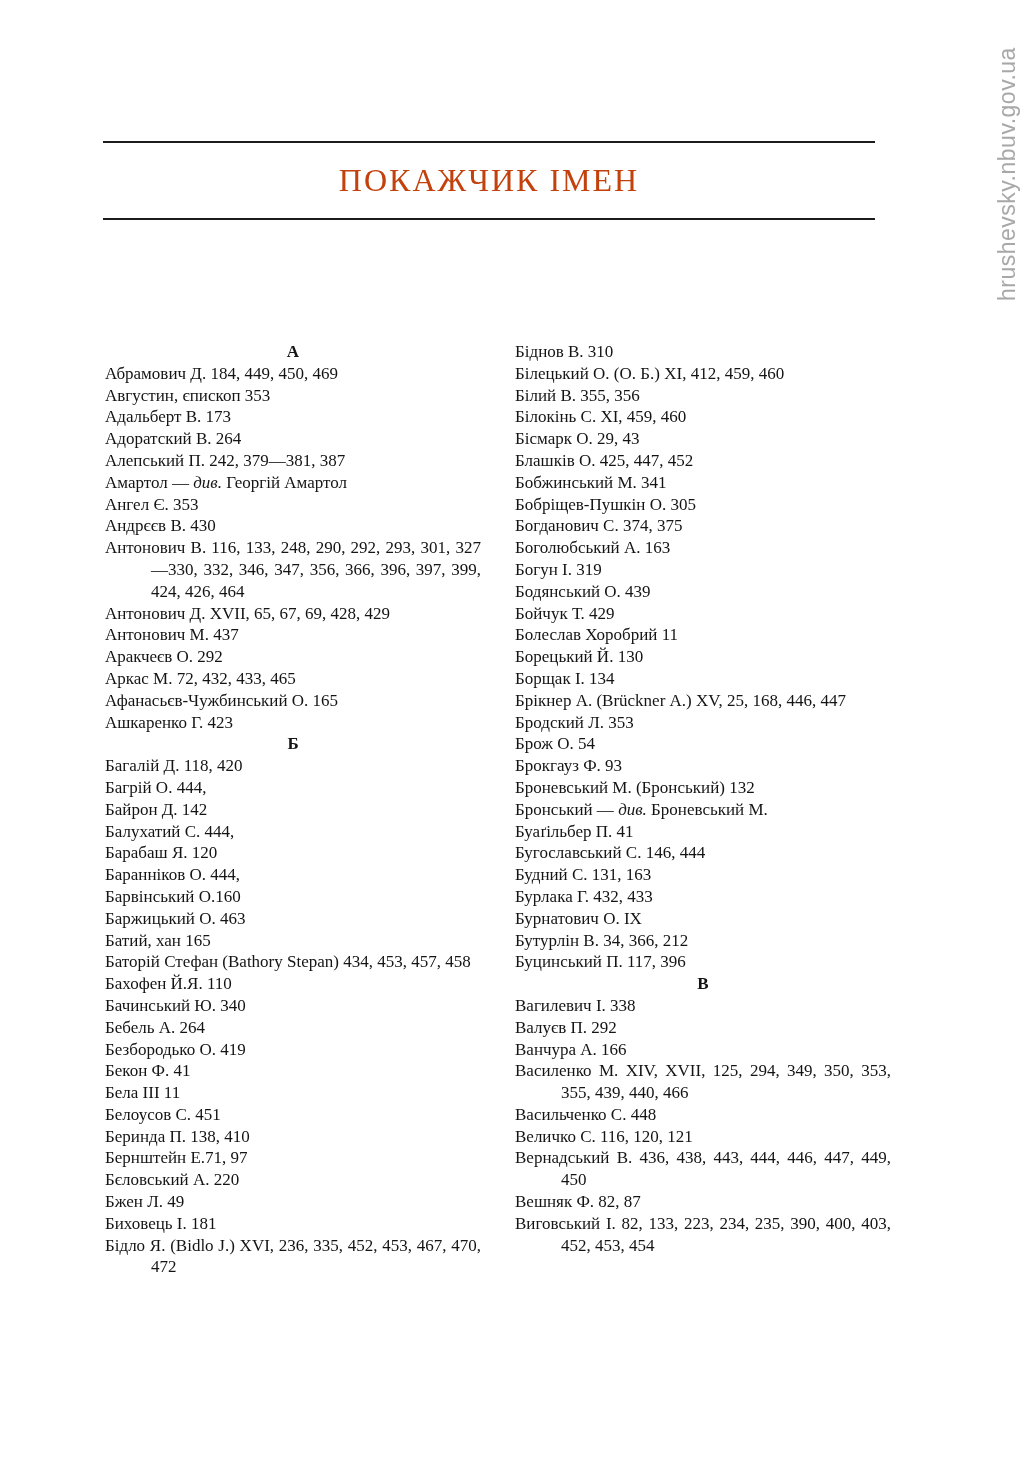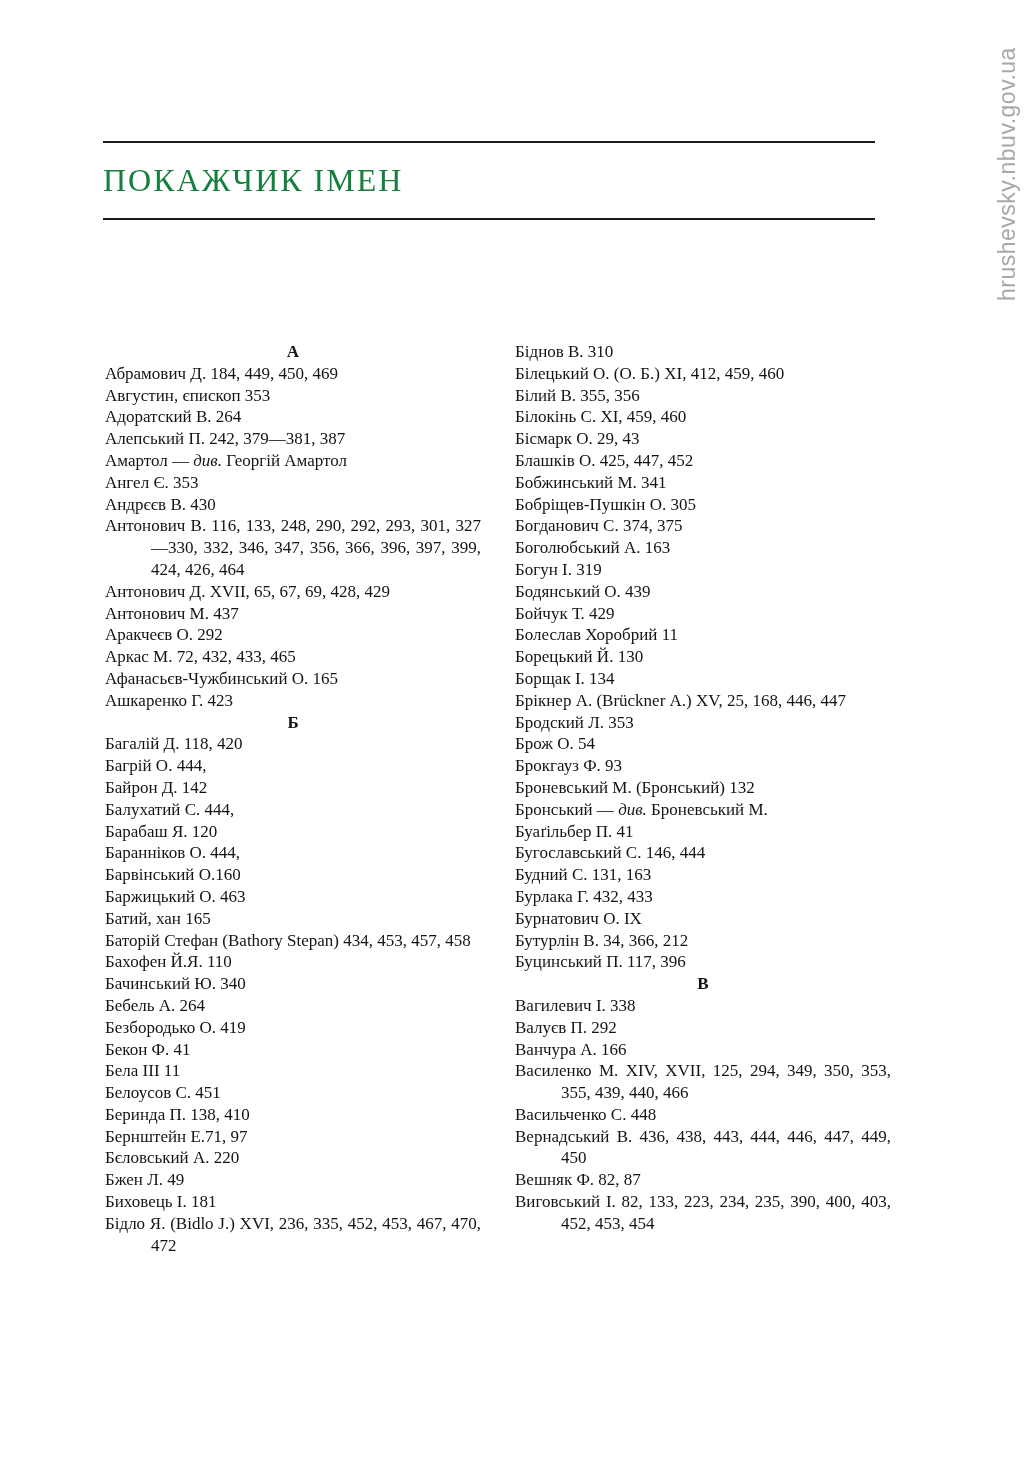--- a/index.html
+++ b/index.html
@@ -22,26 +22,26 @@
     letter-spacing: 0.5px;
     color: #a8a8a8;
   }
   .titlebox {
     position: absolute;
     left: 103px; top: 141px;
     width: 772px;
   }
   .rule { height: 0; border-top: 2px solid #1c1c1c; }
   .page-title {
-    text-align: left;
+    text-align: center;
     font-size: 32px;
     letter-spacing: 2px;
     padding: 17px 0 18px 0;
     line-height: 40px;
-    color: #15803d;
+    color: #c2410c;
   }
   .columns {
     position: absolute;
     left: 105px; top: 341px;
     width: 786px;
     display: flex;
     gap: 34px;
     font-size: 17px;
     line-height: 21.8px;
   }
@@ -66,20 +66,21 @@
   <div class="rule"></div>
   <div class="page-title">ПОКАЖЧИК ІМЕН</div>
   <div class="rule"></div>
 </div>
 
 <div class="columns">
   <div class="col" id="col-left">
       <div class="sect">А</div>
       <div class="entry">Абрамович Д. 184, 449, 450, 469</div>
       <div class="entry">Августин, єпископ 353</div>
+      <div class="entry">Адальберт В. 173</div>
       <div class="entry">Адоратский В. 264</div>
       <div class="entry">Алепський П. 242, 379—381, 387</div>
       <div class="entry">Амартол — <i>див.</i> Георгій Амартол</div>
       <div class="entry">Ангел Є. 353</div>
       <div class="entry">Андрєєв В. 430</div>
       <div class="entry">Антонович В. 116, 133, 248, 290, 292, 293, 301, 327—330, 332, 346, 347, 356, 366, 396, 397, 399, 424, 426, 464</div>
       <div class="entry">Антонович Д. XVII, 65, 67, 69, 428, 429</div>
       <div class="entry">Антонович М. 437</div>
       <div class="entry">Аракчеєв О. 292</div>
       <div class="entry">Аркас М. 72, 432, 433, 465</div>
@@ -139,17 +140,18 @@
       <div class="entry">Бурлака Г. 432, 433</div>
       <div class="entry">Бурнатович О. IX</div>
       <div class="entry">Бутурлін В. 34, 366, 212</div>
       <div class="entry">Буцинський П. 117, 396</div>
       <div class="sect">В</div>
       <div class="entry">Вагилевич І. 338</div>
       <div class="entry">Валуєв П. 292</div>
       <div class="entry">Ванчура А. 166</div>
       <div class="entry">Василенко М. XIV, XVII, 125, 294, 349, 350, 353, 355, 439, 440, 466</div>
       <div class="entry">Васильченко С. 448</div>
+      <div class="entry">Величко С. 116, 120, 121</div>
       <div class="entry">Вернадський В. 436, 438, 443, 444, 446, 447, 449, 450</div>
       <div class="entry">Вешняк Ф. 82, 87</div>
       <div class="entry">Виговський І. 82, 133, 223, 234, 235, 390, 400, 403, 452, 453, 454</div>
     </div>
 </div>
 
 </body></html>

